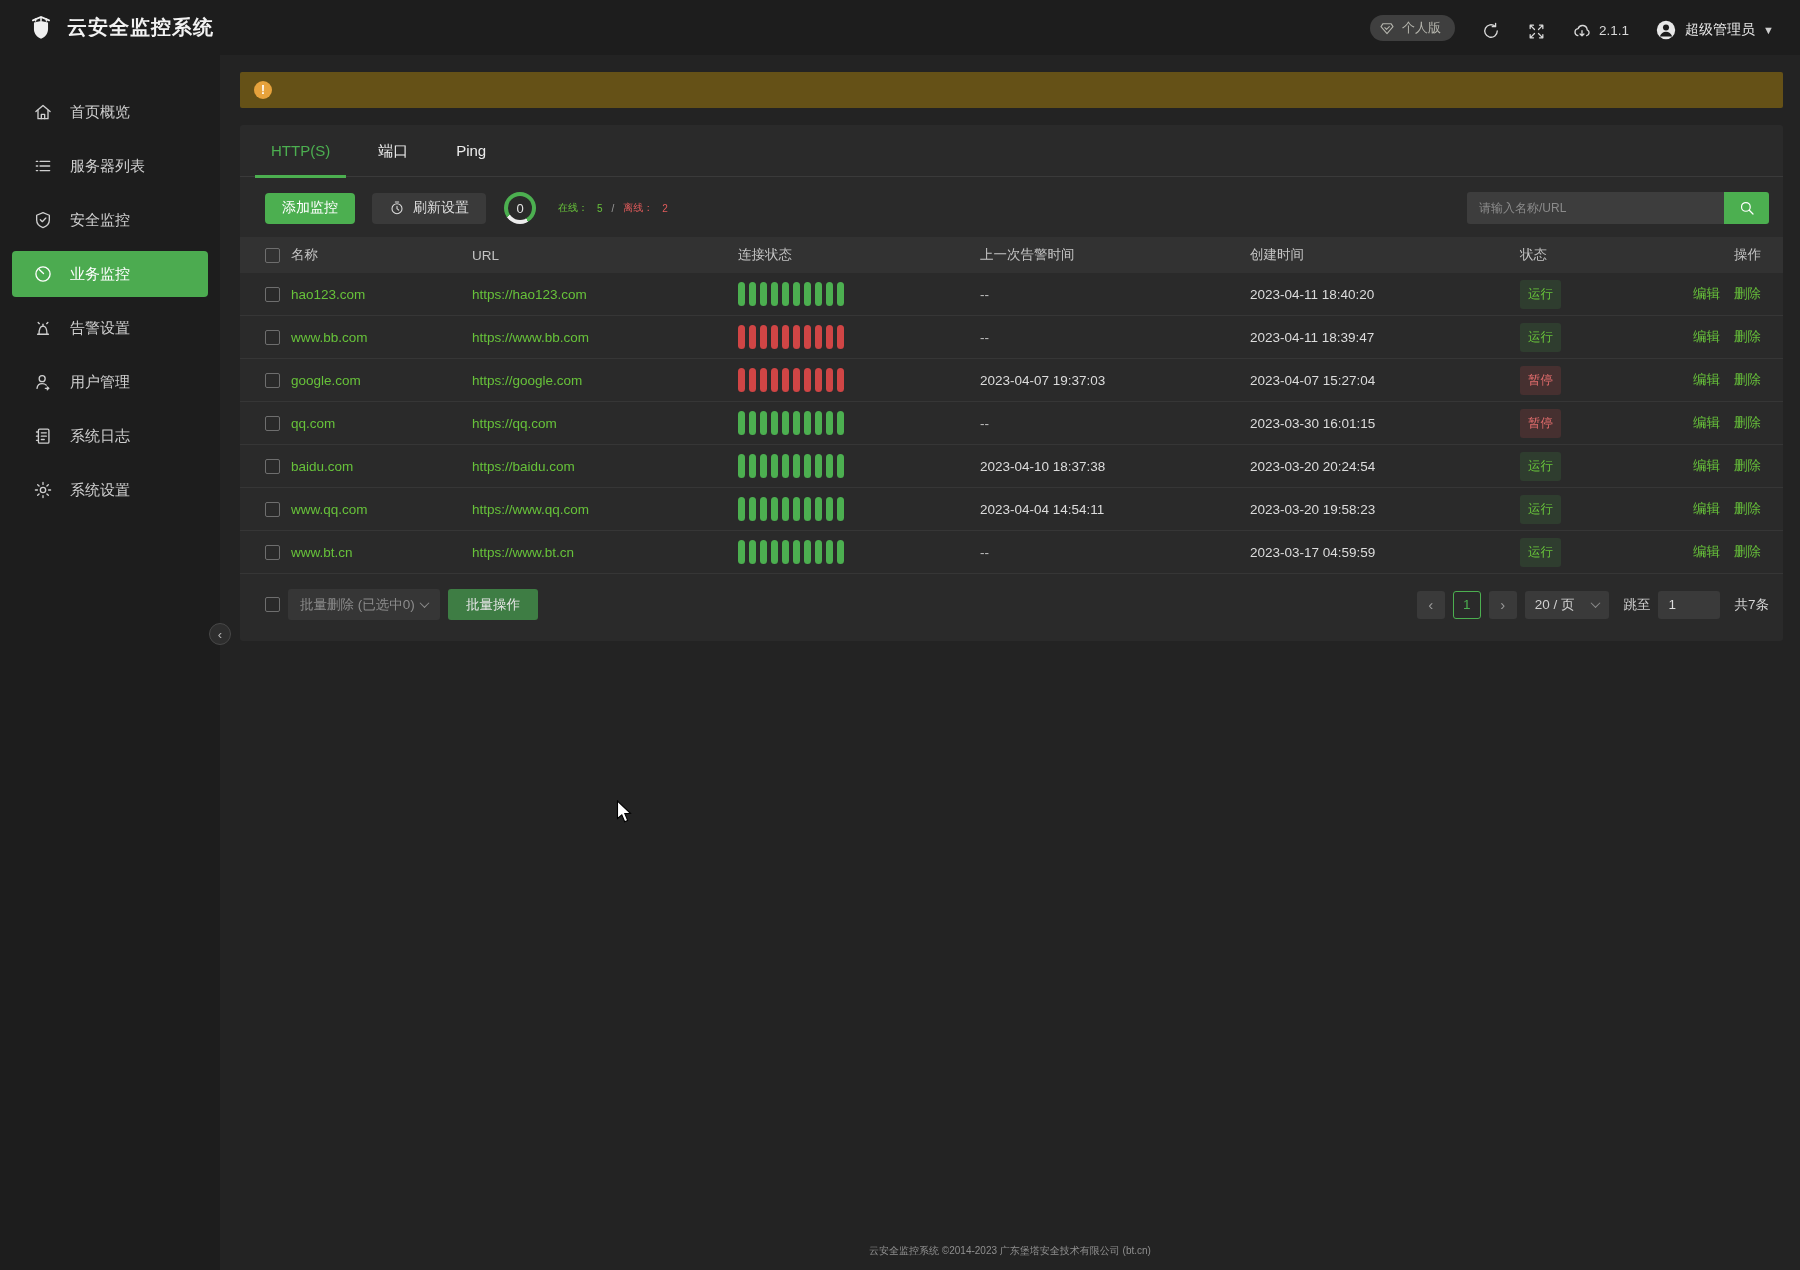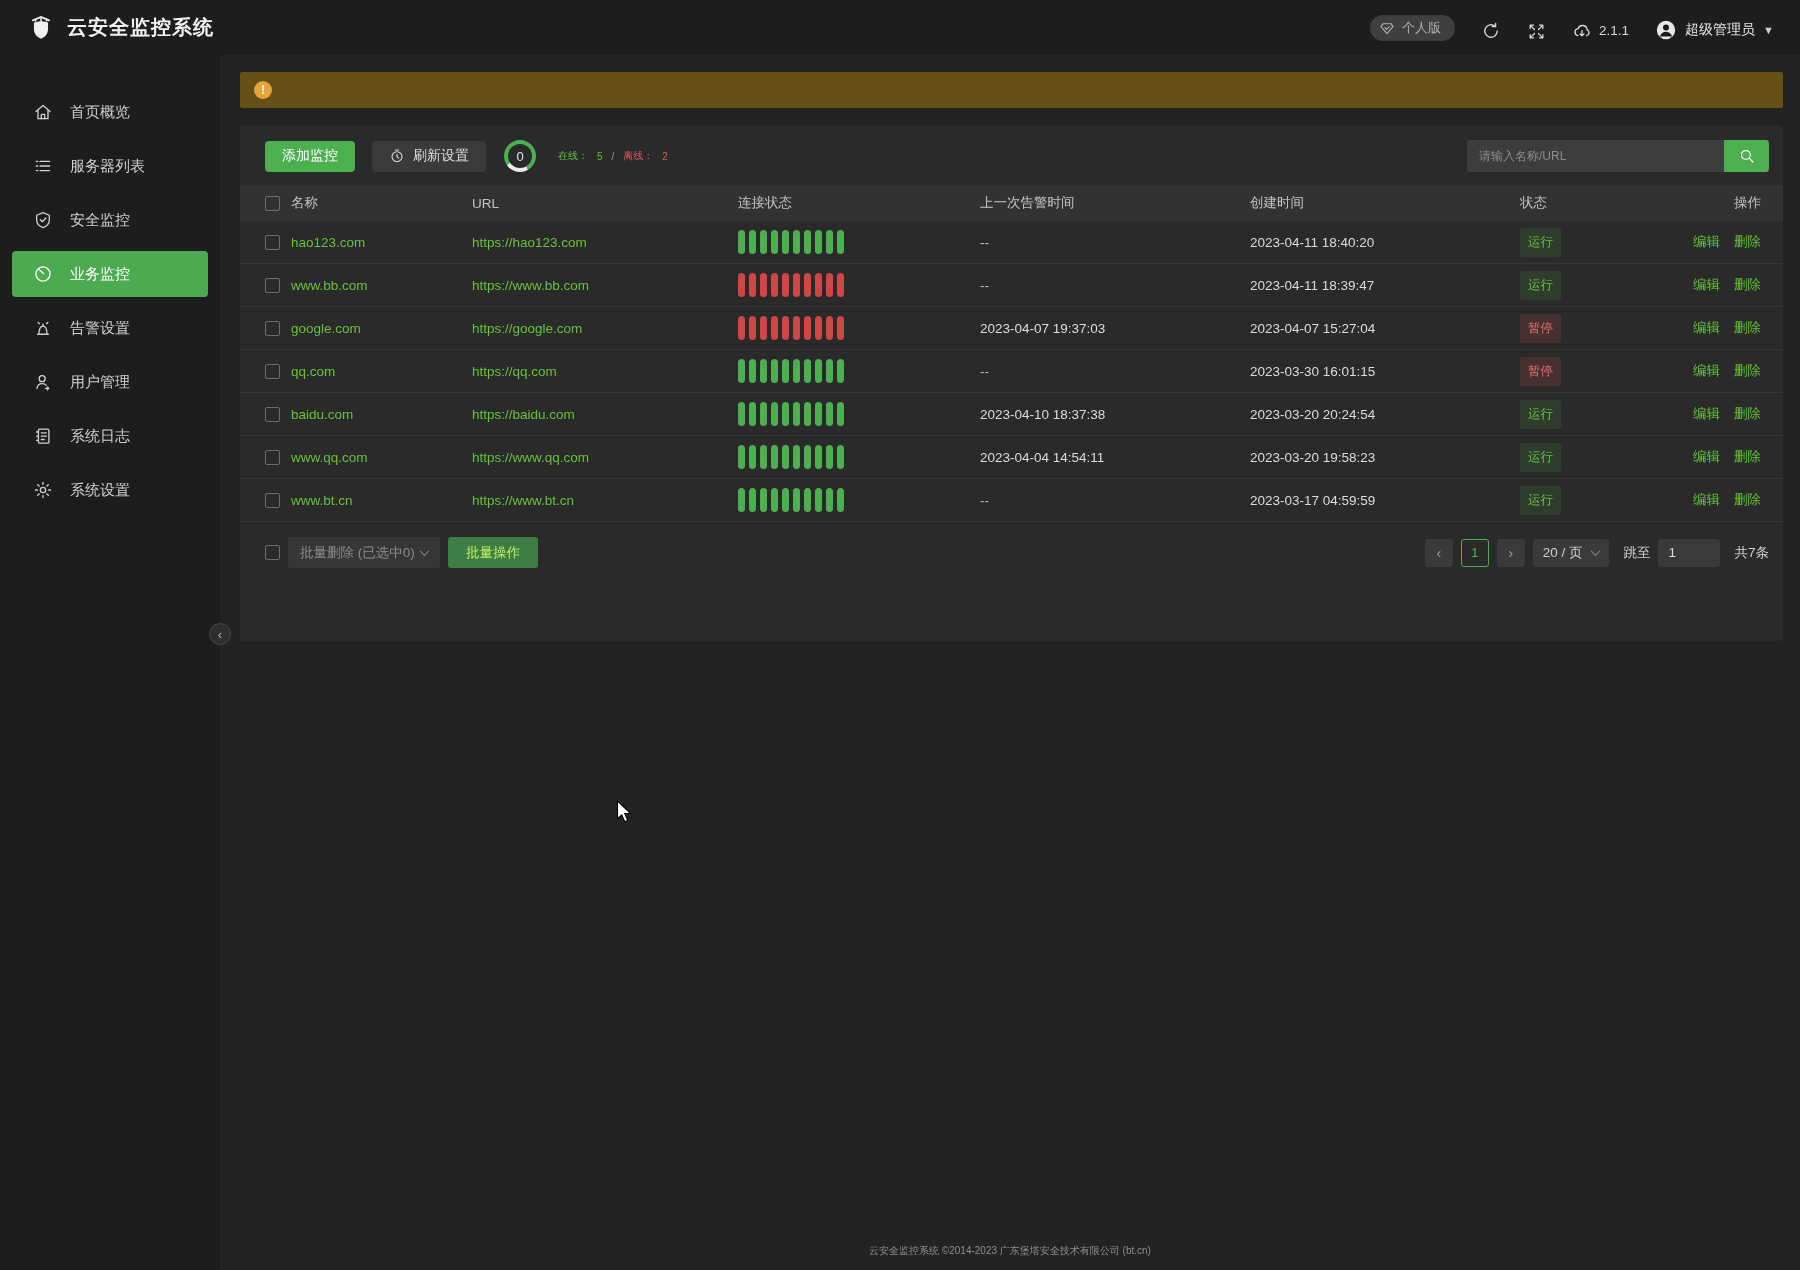--- a/index.html
+++ b/index.html
@@ -130,35 +130,35 @@
   .batch-select {
     width:152px; height:31px; background:#363636; border-radius:3px; color:#8c8c8c;
     font-size:13.5px; display:flex; align-items:center; justify-content:space-between;
     padding:0 12px; margin-left:8px; cursor:pointer;
   }
   .chev {
     width:7px; height:7px; border-right:1.5px solid #8c8c8c; border-bottom:1.5px solid #8c8c8c;
     transform:rotate(45deg) translate(-1px,-1px);
   }
   .batch-btn {
-    height:31px; padding:0 18px; background:#3e7d44; color:#bef264; border:none;
+    height:31px; padding:0 18px; background:#3e7d44; color:#e5e5e5; border:none;
     border-radius:3px; font-size:13.5px; margin-left:8px; cursor:pointer; font-family:inherit;
   }
   .pagination { margin-left:auto; display:flex; align-items:center; gap:8px; color:#cfcfcf; font-size:13.5px; }
   .pg-btn {
     width:28px; height:28px; background:#3a3a3a; border-radius:3px; display:flex;
     align-items:center; justify-content:center; color:#9a9a9a; font-size:15px; cursor:pointer;
   }
   .pg-current {
     width:28px; height:28px; border:1px solid #4caf50; border-radius:3px; color:#4caf50;
     display:flex; align-items:center; justify-content:center; cursor:pointer;
   }
   .pg-size {
     height:28px; background:#3a3a3a; border-radius:3px; padding:0 10px; display:flex;
-    align-items:center; gap:10px; color:#cfcfcf; cursor:pointer;
+    align-items:center; gap:18px; color:#cfcfcf; cursor:pointer;
   }
   .pg-jump-label { margin-left:6px; }
   .pg-jump-input {
     width:62px; height:28px; background:#3a3a3a; border:none; outline:none; border-radius:3px;
     color:#ddd; padding:0 10px; font-size:13.5px; font-family:inherit;
   }
   .pg-total { margin-left:6px; color:#d5d5d5; }
 
   .footer {
     position:absolute; bottom:12px; left:0; right:0; text-align:center;
@@ -328,20 +328,25 @@
 <div class="collapse-handle">‹</div>
 
 <main class="main">
 
   <div class="banner">
     <span class="warn-icon">!</span>
   </div>
 
   <div class="card">
 
+    <div class="tabs">
+      <div class="tab active">HTTP(S)</div>
+      <div class="tab">端口</div>
+      <div class="tab">Ping</div>
+    </div>
 
     <div class="toolbar">
       <button class="btn btn-green">添加监控</button>
 
       <button class="btn btn-dark">
         <span>
           <svg width="16" height="16" viewBox="0 0 24 24" class="icon-stroke" stroke-width="1.8">
             <circle cx="12" cy="13" r="7.5"></circle>
             <path d="M12 9.5 V13 L14.6 15.2"></path>
             <path d="M9.5 3 H14.5"></path>

